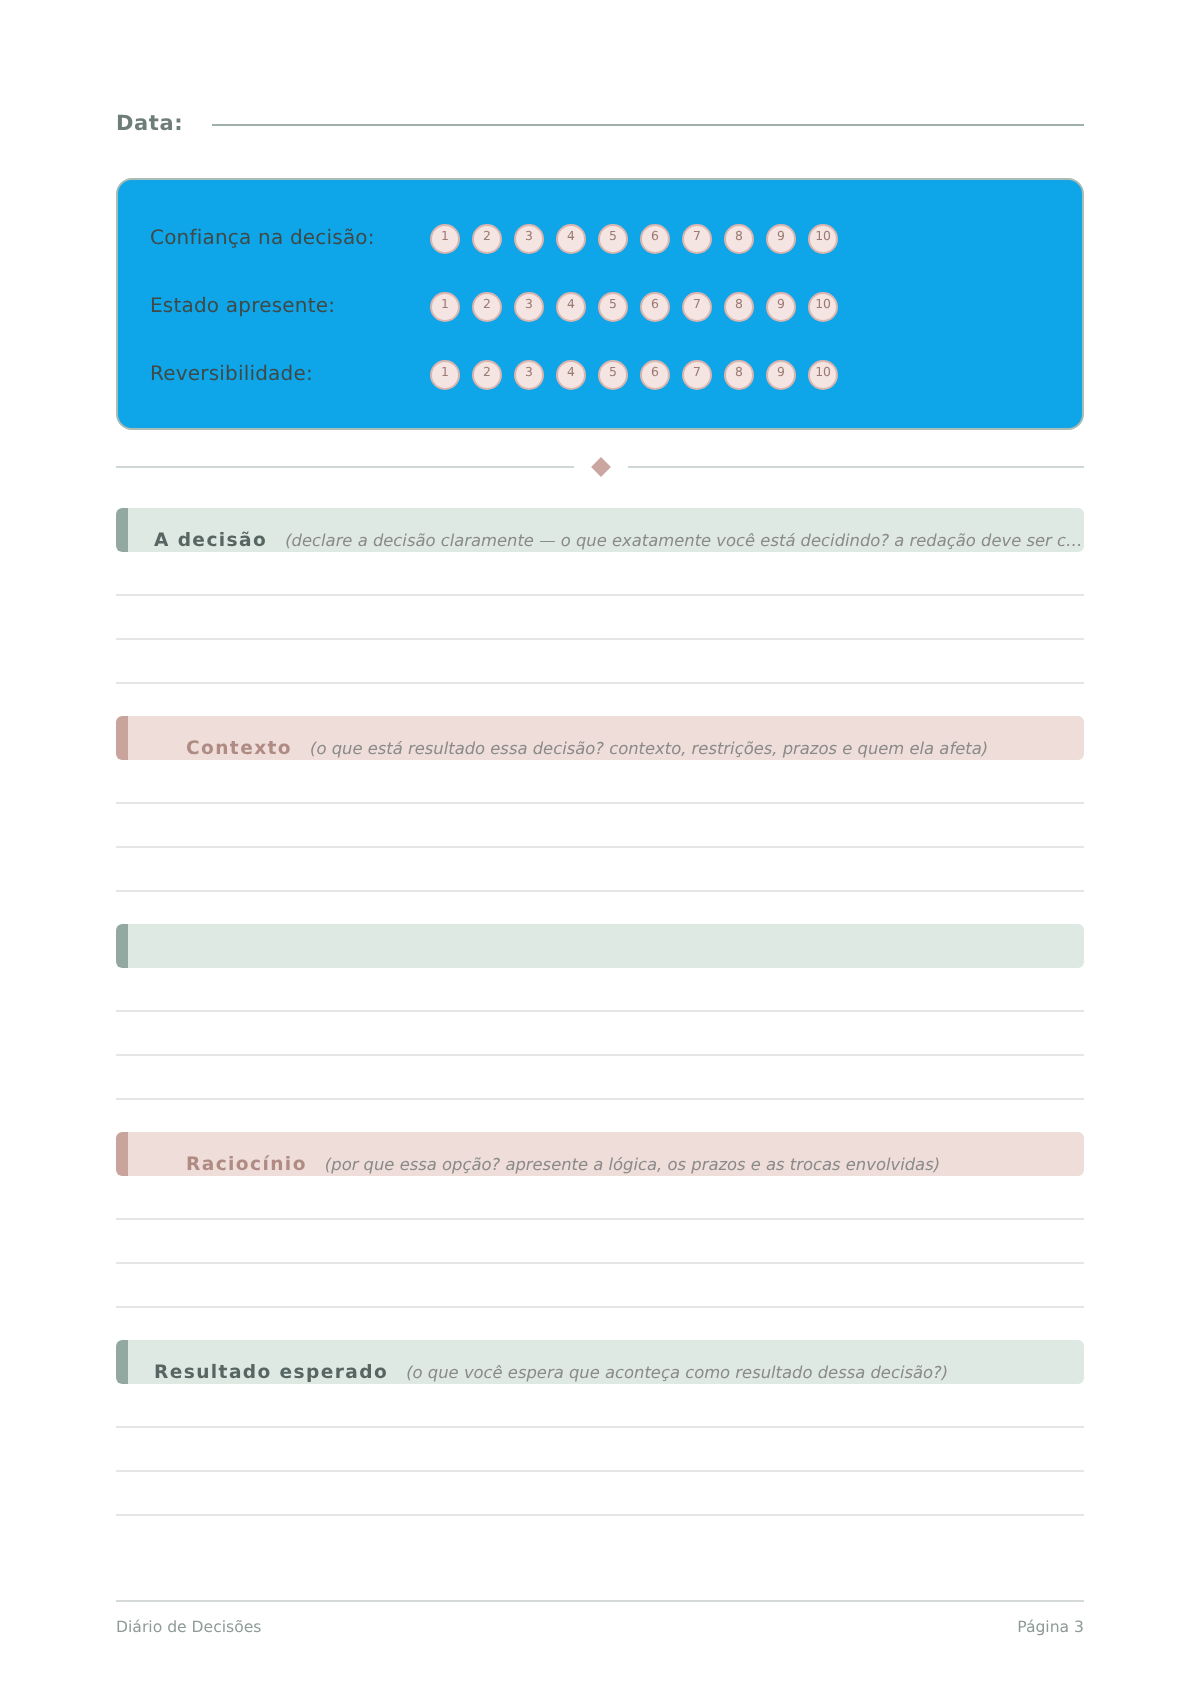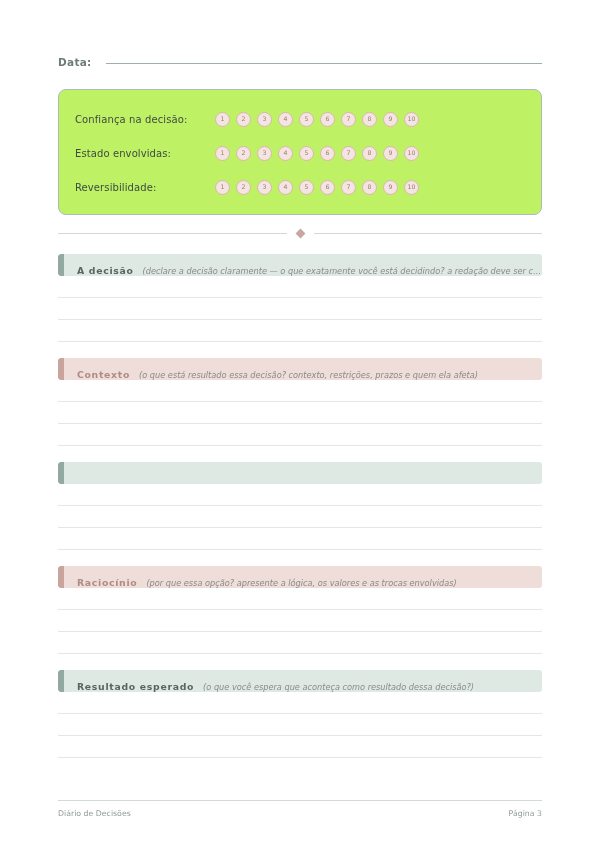--- a/index.html
+++ b/index.html
@@ -43,21 +43,21 @@
     margin-left: 14px;
     border-bottom: 1px solid #9fb0ab;
     height: 1px;
     position: relative;
     top: -2px;
   }
 
   
   .ratings-panel {
     margin-top: 11px;
-    background: #bef264;
+    background: #0ea5e9;
     border: 1px solid #a9bcb5;
     border-radius: 8px;
     padding: 12px 16px 10px 16px;
     box-sizing: border-box;
   }
   .rating-row {
     display: flex;
     align-items: center;
     height: 34px;
   }
@@ -146,21 +146,21 @@
     overflow: hidden;
     text-overflow: ellipsis;
   }
 
   
   .sec-green .section-header { background: #dfe9e4; }
   .sec-green .accent { background: #93a8a1; }
   .sec-green .section-title { color: #576662; }
 
   
-  .sec-pink .section-header { background: #eeddd9; }
+  .sec-pink .section-header { background: #eeddd9; gap: 16px; }
   .sec-pink .accent { background: #c8a49c; }
   .sec-pink .section-title { color: #b08b84; }
 
   .lines {
     margin-top: 0px;
   }
   .ruled-line {
     height: 21px;
     border-bottom: 1px solid #e4e7e6;
   }
@@ -199,21 +199,21 @@
           <div class="circle">4</div>
           <div class="circle">5</div>
           <div class="circle">6</div>
           <div class="circle">7</div>
           <div class="circle">8</div>
           <div class="circle">9</div>
           <div class="circle">10</div>
         </div>
       </div>
       <div class="rating-row">
-        <div class="rating-label">Estado envolvidas:</div>
+        <div class="rating-label">Estado apresente:</div>
         <div class="rating-circles">
           <div class="circle">1</div>
           <div class="circle">2</div>
           <div class="circle">3</div>
           <div class="circle">4</div>
           <div class="circle">5</div>
           <div class="circle">6</div>
           <div class="circle">7</div>
           <div class="circle">8</div>
           <div class="circle">9</div>
@@ -280,21 +280,21 @@
           <div class="ruled-line"></div>
           <div class="ruled-line"></div>
           <div class="ruled-line"></div>
         </div>
       </div>
       <div class="section sec-pink">
         <div class="section-header">
           <div class="accent"></div>
           <div class="head-text">
             <span class="section-title">Raciocínio</span>
-            <span class="section-hint">(por que essa opção? apresente a lógica, os valores e as trocas envolvidas)</span>
+            <span class="section-hint">(por que essa opção? apresente a lógica, os prazos e as trocas envolvidas)</span>
           </div>
         </div>
         <div class="lines">
           <div class="ruled-line"></div>
           <div class="ruled-line"></div>
           <div class="ruled-line"></div>
         </div>
       </div>
       <div class="section sec-green">
         <div class="section-header">

